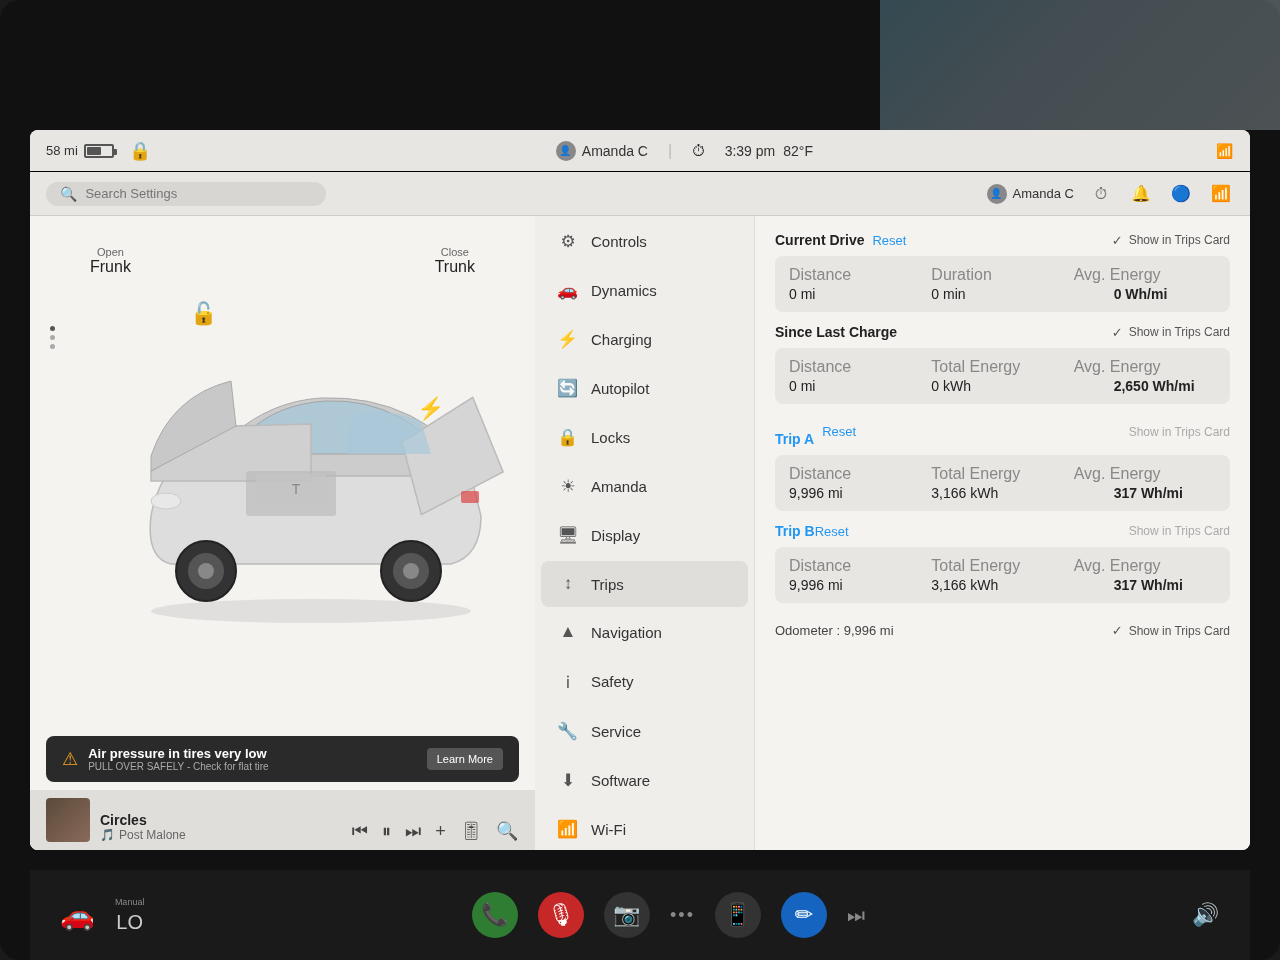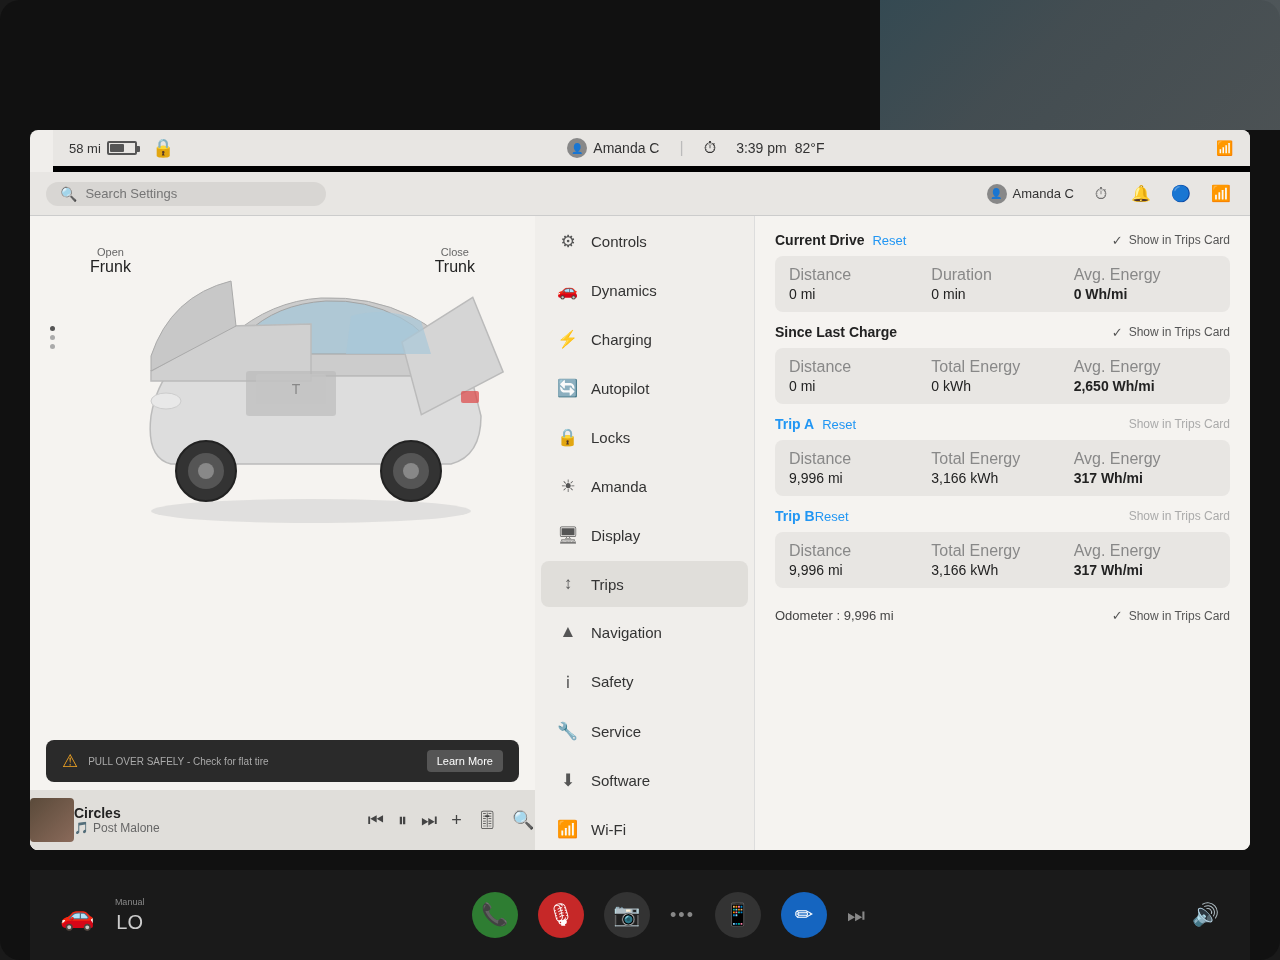--- a/index.html
+++ b/index.html
@@ -35,23 +35,22 @@
     }
 
     
     .status-bar {
       background: #e8e6e3;
       height: 42px;
       display: flex;
       align-items: center;
       padding: 0 16px;
       gap: 16px;
-      border-bottom: 6px solid #000000;
+      border-bottom: 1px solid #000000;
       flex-shrink: 0;
-      margin-left: 23px;
     }
 
     .status-bar .range {
       display: flex;
       align-items: center;
       gap: 6px;
       font-size: 13px;
       color: #333;
     }
 
@@ -191,21 +190,21 @@
       position: relative;
       flex-shrink: 0;
       display: flex;
       flex-direction: column;
     }
 
     .car-area {
       flex: 1;
       position: relative;
       display: flex;
-      align-items: flex-start;
+      align-items: center;
       justify-content: center;
       padding-left: 36px;
     }
 
     
     .door-labels {
       position: absolute;
       top: 30px;
       left: 0;
       right: 0;
@@ -289,23 +288,24 @@
       border-radius: 4px;
       font-size: 11px;
       cursor: pointer;
       white-space: nowrap;
     }
 
     
     .music-player {
       background: #e0deda;
       margin: 0 0 0 0;
-      padding: 8px 0;
-      display: flex;
-      align-items: center;
+      padding: 8px 16px;
+      display: flex;
+      align-items: flex-end;
+      gap: 10px;
     }
 
     .album-art {
       width: 44px;
       height: 44px;
       background: #888;
       border-radius: 4px;
       flex-shrink: 0;
       overflow: hidden;
     }
@@ -454,20 +454,21 @@
     }
 
     .stat-value {
       font-size: 14px;
       font-weight: 500;
       color: #222;
     }
 
     .stat-value.bold {
       font-weight: 700;
+      margin-left: 40px;
     }
 
     .odometer-row {
       display: flex;
       align-items: center;
       justify-content: space-between;
       padding: 8px 0;
     }
 
     .odometer-text {
@@ -683,20 +684,21 @@
             <path d="M260 100 Q295 90 330 105 L340 138 L255 138 Z" fill="#a8c8d8" opacity="0.7"></path>
 
             <text x="205" y="178" font-size="14" fill="#888" text-anchor="middle">T</text>
           </svg>
         </div>
       </div>
 
       <div class="alert-banner">
         <span class="alert-icon">⚠</span>
         <div class="alert-text">
+          <div class="alert-title">Air pressure in tires very low</div>
           <div class="alert-subtitle">PULL OVER SAFELY - Check for flat tire</div>
         </div>
         <button class="learn-more-btn">Learn More</button>
       </div>
 
       <div class="music-player">
         <div class="album-art">
           <div class="album-art-inner"></div>
         </div>
         <div class="song-info">
@@ -822,21 +824,21 @@
             </div>
             <div class="trip-stat">
               <div class="stat-label">Avg. Energy</div>
               <div class="stat-value bold">2,650 Wh/mi</div>
             </div>
           </div>
         </div>
 
         <div class="section-header">
           <div style="display:flex; align-items:center; gap:8px;">
-            <span class="section-title" style="color:#2196F3;">Trip A</span>
+            <span class="section-title" style="color:#2196F3;margin-top:15px;">Trip A</span>
             <button class="reset-btn">Reset</button>
           </div>
           <div class="show-trips-label">
             <span style="color:#aaa;">Show in Trips Card</span>
           </div>
         </div>
         <div class="trip-card">
           <div class="trip-stats">
             <div class="trip-stat">
               <div class="stat-label">Distance</div>

